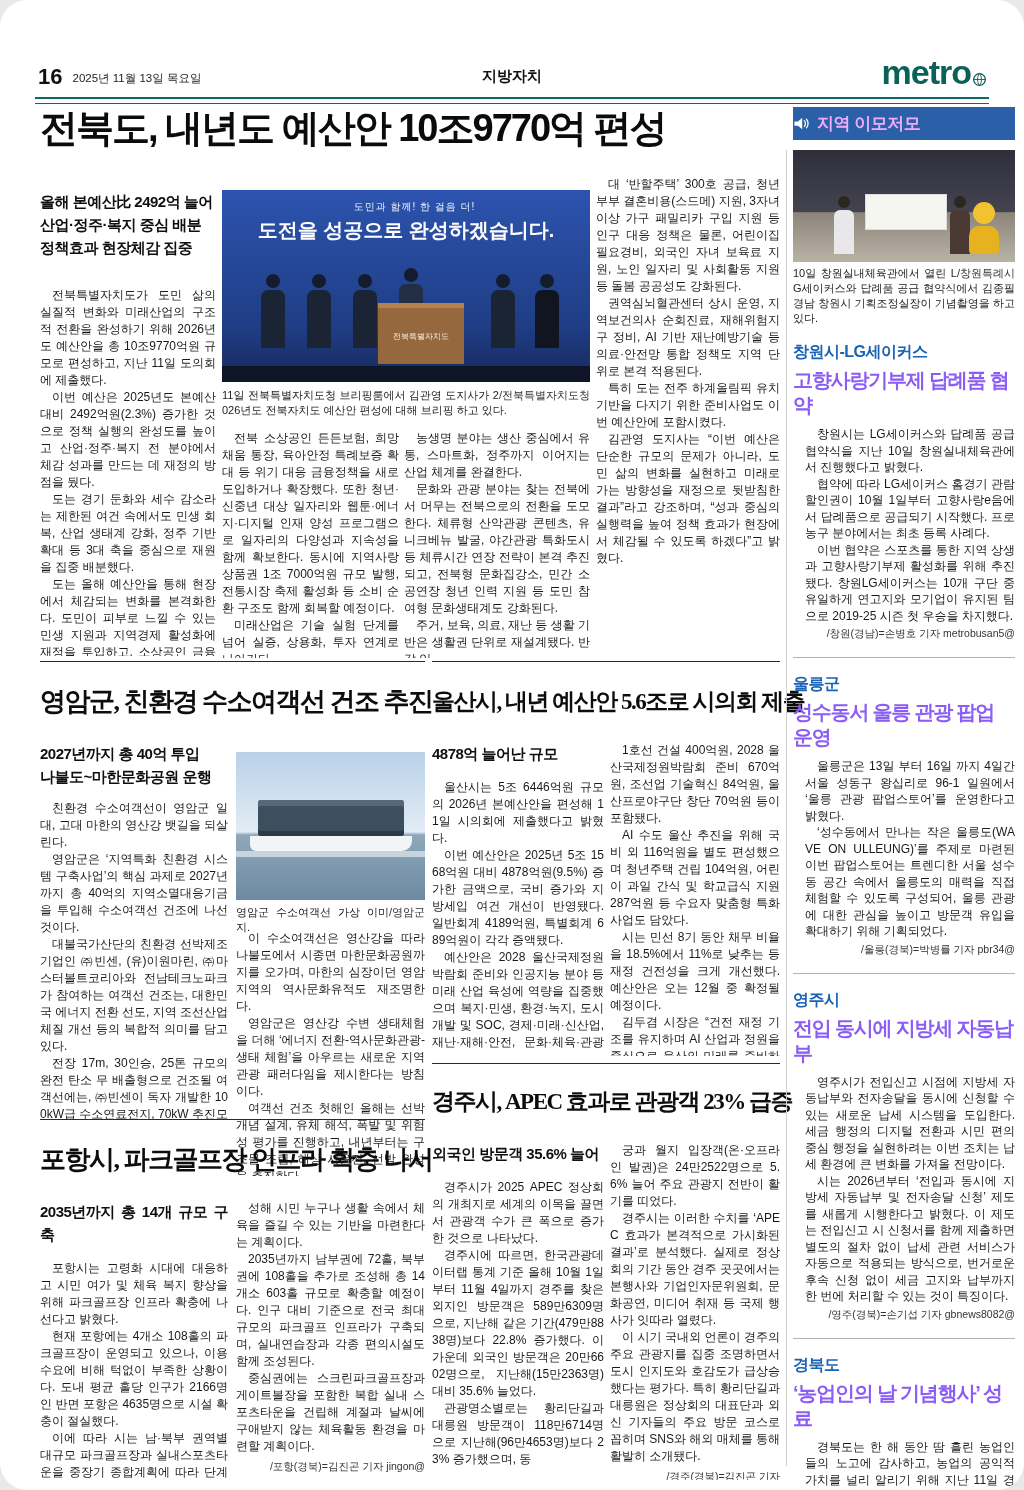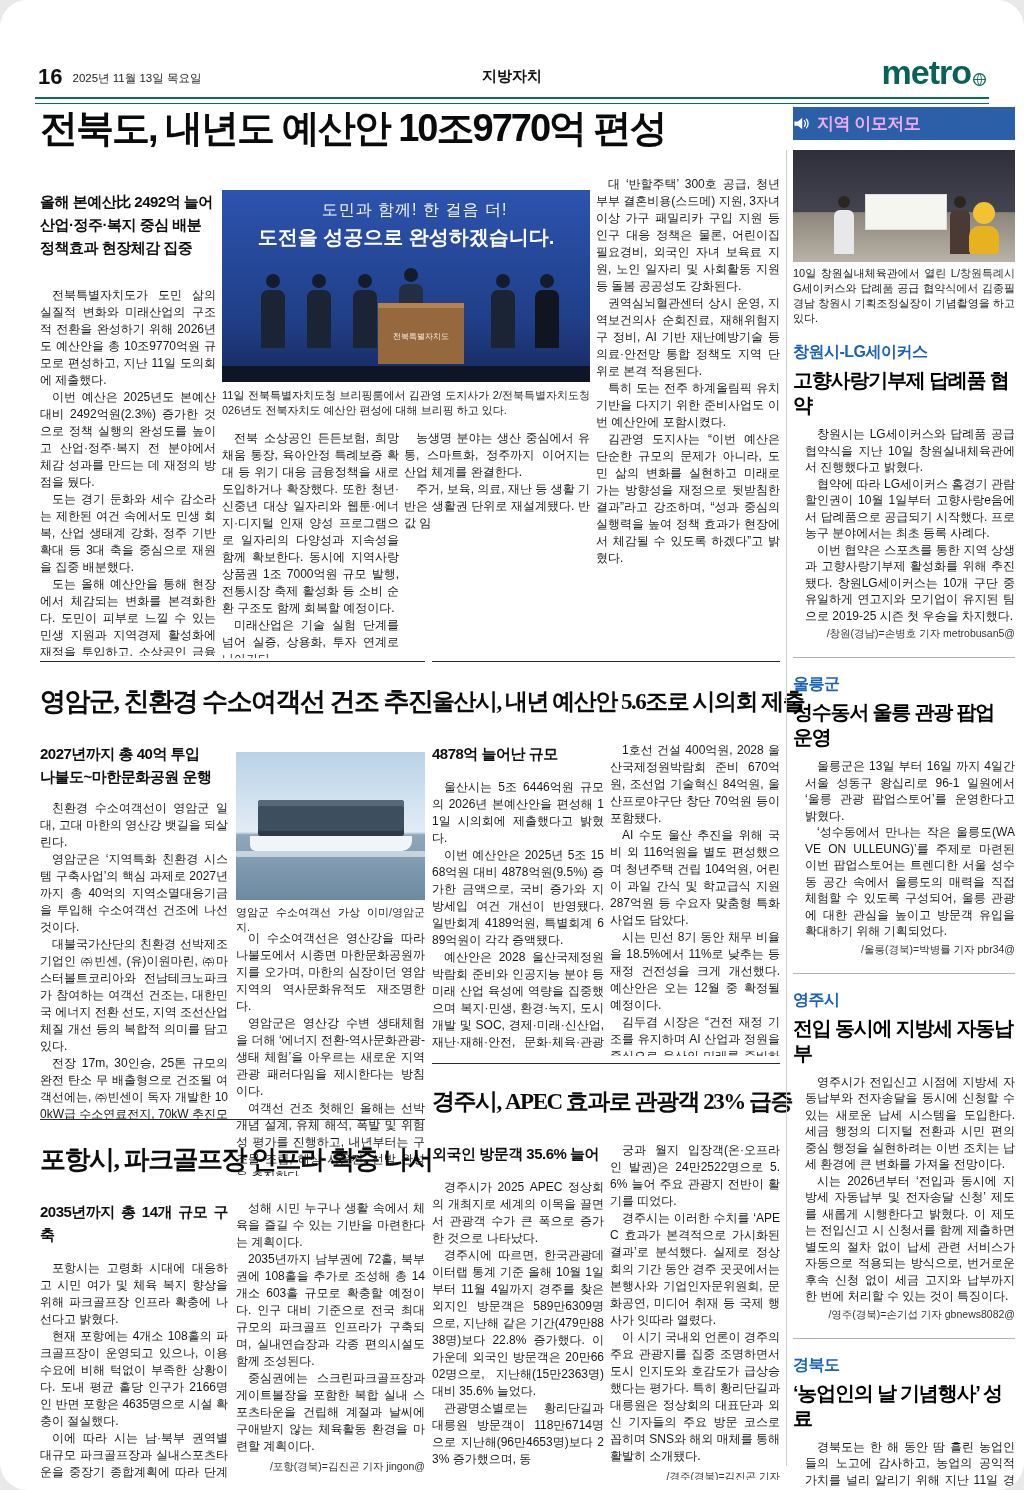--- a/index.html
+++ b/index.html
@@ -24,21 +24,21 @@
   .byline{font-size:10.5px;color:#333;text-align:right;margin-top:3px;text-indent:0;}
   .subhead{font-size:15px;font-weight:800;color:#0f0f0f;line-height:23px;letter-spacing:-0.5px;}
   .art-headline{position:absolute;font-family:"Liberation Serif","DejaVu Serif",serif;font-weight:700;
                 color:#0d0d0d;letter-spacing:-1.5px;white-space:nowrap;}
   .sec-rule{position:absolute;border-top:1.5px solid #2a2a2a;}
   .caption{font-size:11px;line-height:15px;color:#222;text-align:justify;word-break:break-all;}
   .caption .credit{float:right;color:#333;}
   
   .lead-photo{position:absolute;left:222px;top:190px;width:368px;height:192px;background:linear-gradient(#2c53ae,#203e86 70%,#16295c);overflow:hidden;}
   .lp-banner{position:absolute;left:0;right:0;top:10px;text-align:center;color:#fff;}
-  .lp-b1{font-size:16px;letter-spacing:1px;opacity:.95;margin-left:17px;}
+  .lp-b1{font-size:10px;letter-spacing:1px;opacity:.95;margin-left:17px;}
   .lp-b2{font-size:20px;font-weight:800;margin-top:3px;color:#fdfdfd;}
   .lp-person{position:absolute;width:26px;height:74px;bottom:34px;}
   .lp-person .h{width:14px;height:14px;border-radius:50%;background:#131c2c;margin:0 auto;}
   .lp-person .b{width:24px;height:58px;border-radius:7px 7px 0 0;background:#1a2434;margin:2px auto 0;}
   .lp-podium{position:absolute;left:156px;bottom:18px;width:86px;height:56px;background:#96683d;border-top:5px solid #b5824e;
              display:flex;align-items:center;justify-content:center;}
   .lp-podium span{font-size:8px;color:#f4e9d8;letter-spacing:0;}
   .lp-floor{position:absolute;left:0;right:0;bottom:0;height:16px;background:#0e1526;}
   .lead-caption{position:absolute;left:222px;top:388px;width:368px;}
   
@@ -56,21 +56,21 @@
   .sb-man{position:absolute;width:22px;height:58px;bottom:8px;}
   .sb-man .h{width:12px;height:12px;border-radius:50%;background:#2b2620;margin:0 auto;}
   .sb-man .b{width:20px;height:44px;border-radius:6px 6px 0 0;margin:2px auto 0;}
   .sb-mascot{position:absolute;right:14px;bottom:8px;width:34px;height:52px;}
   .sb-mascot .h{width:22px;height:22px;border-radius:50%;background:#f2c230;margin:0 auto;}
   .sb-mascot .b{width:30px;height:28px;border-radius:10px 10px 4px 4px;background:#e6b21f;margin:2px auto 0;}
   .sb-caption{margin-top:4px;}
   .sb-article{margin-top:16px;}
   .sb-divider{border-top:1px solid #b3b3b3;margin:16px 0 0;}
   .kicker{font-size:16px;font-weight:800;color:#1a62b5;letter-spacing:-0.5px;}
-  .sb-headline{font-size:20px;font-weight:800;color:#000000;letter-spacing:-1.2px;margin-top:5px;line-height:1.25;}
+  .sb-headline{font-size:20px;font-weight:800;color:#8b5cf6;letter-spacing:-1.2px;margin-top:5px;line-height:1.25;}
   .sb-body{font-size:12px;line-height:16.5px;text-align:justify;word-break:break-all;margin-top:8px;color:#191919;margin-left:12px;}
   .sb-body .para{margin:0;text-indent:12px;}
 </style>
 </head>
 <body>
 
 <div class="page">
 
   <div class="header">
     <div class="pagenum">16</div>
@@ -146,20 +146,21 @@
     <span class="credit">/전북특별자치도청</span>
     <span>11일 전북특별자치도청 브리핑룸에서 김관영 도지사가 2026년도 전북자치도 예산안 편성에 대해 브리핑 하고 있다.</span>
   </div>
 
   <div class="col" style="left:222px;top:430px;width:177px;height:228px;">
       <p class="para">전북 소상공인 든든보험, 희망채움 통장, 육아안정 특례보증 확대 등 위기 대응 금융정책을 새로 도입하거나 확장했다. 또한 청년·신중년 대상 일자리와 웹툰·에너지·디지털 인재 양성 프로그램으로 일자리의 다양성과 지속성을 함께 확보한다. 동시에 지역사랑상품권 1조 7000억원 규모 발행, 전통시장 축제 활성화 등 소비 순환 구조도 함께 회복할 예정이다.</p>
       <p class="para">미래산업은 기술 실험 단계를 넘어 실증, 상용화, 투자 연계로 나아간다.</p>
     </div>
   <div class="col" style="left:404px;top:430px;width:186px;height:228px;">
       <p class="para">농생명 분야는 생산 중심에서 유통, 스마트화, 정주까지 이어지는 산업 체계를 완결한다.</p>
+      <p class="para">문화와 관광 분야는 찾는 전북에서 머무는 전북으로의 전환을 도모한다. 체류형 산악관광 콘텐츠, 유니크베뉴 발굴, 야간관광 특화도시 등 체류시간 연장 전략이 본격 추진되고, 전북형 문화집강소, 민간 소공연장 청년 인력 지원 등 도민 참여형 문화생태계도 강화된다.</p>
       <p class="para">주거, 보육, 의료, 재난 등 생활 기반은 생활권 단위로 재설계됐다. 반값 임</p>
     </div>
   <div class="col" style="left:596px;top:176px;width:184px;height:468px;">
     <div>
         <p class="para">대 ‘반할주택’ 300호 공급, 청년부부 결혼비용(스드메) 지원, 3자녀 이상 가구 패밀리카 구입 지원 등 인구 대응 정책은 물론, 어린이집 필요경비, 외국인 자녀 보육료 지원, 노인 일자리 및 사회활동 지원 등 돌봄 공공성도 강화된다.</p>
         <p class="para">권역심뇌혈관센터 상시 운영, 지역보건의사 순회진료, 재해위험지구 정비, AI 기반 재난예방기술 등 의료·안전망 통합 정책도 지역 단위로 본격 적용된다.</p>
         <p class="para">특히 도는 전주 하계올림픽 유치 기반을 다지기 위한 준비사업도 이번 예산안에 포함시켰다.</p>
         <p class="para">김관영 도지사는 “이번 예산은 단순한 규모의 문제가 아니라, 도민 삶의 변화를 실현하고 미래로 가는 방향성을 재정으로 뒷받침한 결과”라고 강조하며, “성과 중심의 실행력을 높여 정책 효과가 현장에서 체감될 수 있도록 하겠다”고 밝혔다.</p>
       </div>
 

